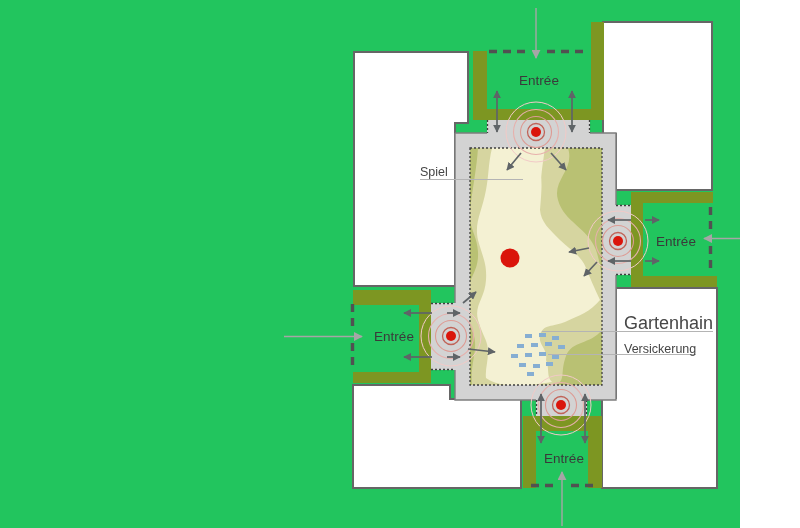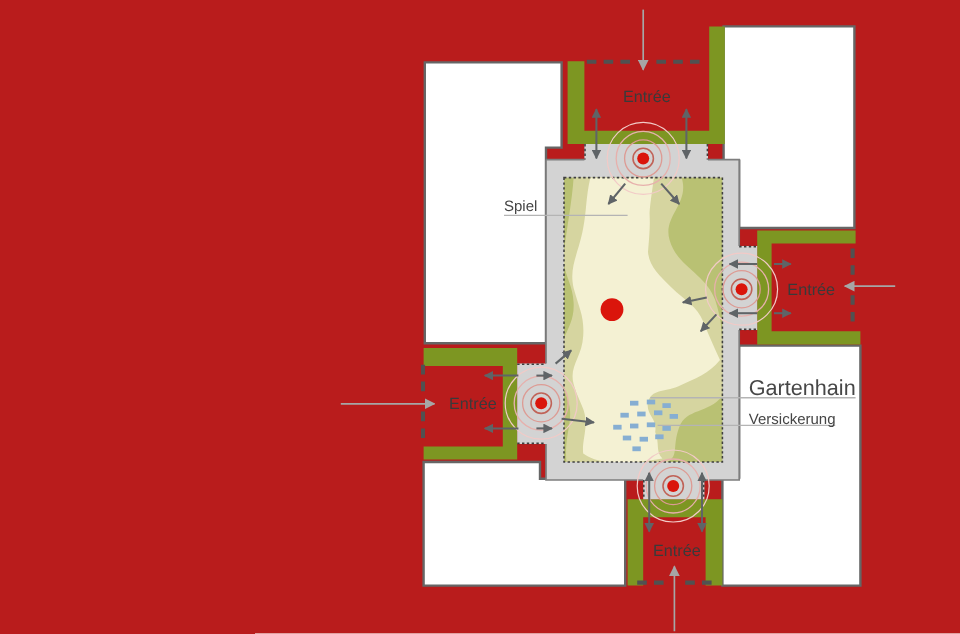--- a/index.html
+++ b/index.html
@@ -1,17 +1,17 @@
 <!DOCTYPE html>
 <html style="--c-olive: #7d9622; --c-paving: #d3d3d3; --c-paving-outline: #7e7e7e; --c-building-outline: #666666; --c-garden-base: #b9c173; --c-garden-mid: #d6d5a0; --c-garden-light: #f4f1d3; --c-gate-red: #da150b; --c-arrow-dark: #5f6467; --c-arrow-light: #a6a6a6; --c-infiltration-blue: #86aed2;"><head>
 <meta charset="utf-8">
 <style>
   html,body{margin:0;padding:0;background:#ffffff;}
   body{width:800px;height:528px;font-family:"Liberation Sans",sans-serif;}
-  .canvas{position:relative;width:800px;height:528px;background:#b91c1c;overflow:hidden;}
+  .canvas{position:relative;width:740px;height:528px;background:#22c55e;overflow:hidden;}
   svg{display:block;}
   .building{fill:#ffffff;stroke:var(--c-building-outline,#666);stroke-width:2;stroke-linejoin:miter;}
   .hedge{fill:var(--c-olive,#7d9622);}
   .paving{fill:var(--c-paving,#d3d3d3);}
   .paving-outline{stroke:var(--c-paving-outline,#7e7e7e);stroke-width:1.4;fill:none;}
   .garden-base{fill:var(--c-garden-base,#b9c173);}
   .veg-mid{fill:var(--c-garden-mid,#d6d5a0);}
   .veg-light{fill:var(--c-garden-light,#f4f1d3);}
   .dotted-edge{stroke:#3f3f3f;stroke-width:1.3;stroke-dasharray:2 2;fill:none;}
   .gate-dot{fill:var(--c-gate-red,#da150b);}

